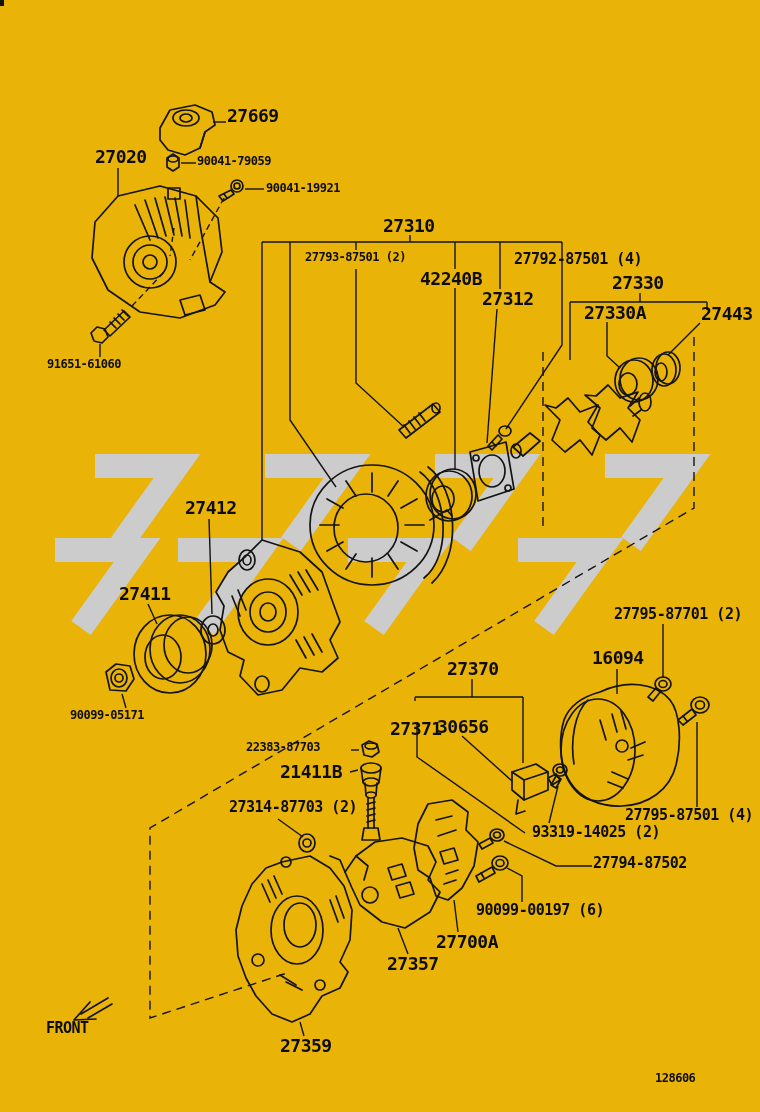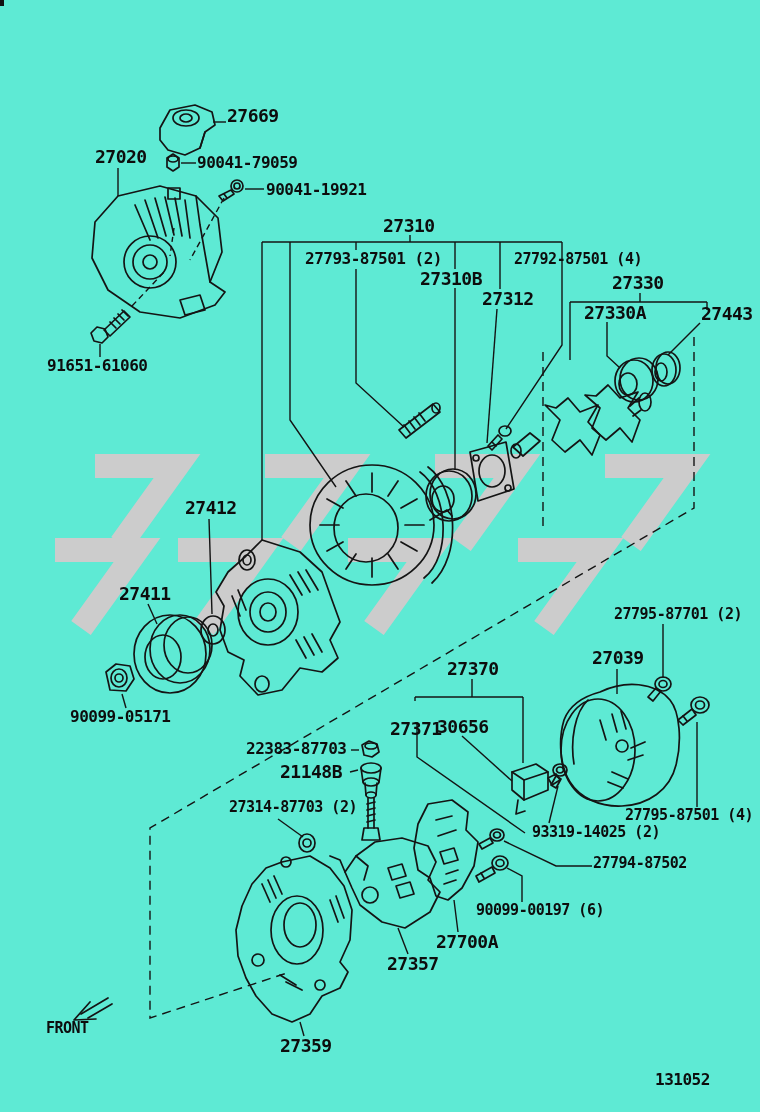--- a/index.html
+++ b/index.html
@@ -1,21 +1,21 @@
 <!DOCTYPE html>
 <html><head>
 <meta charset="utf-8">
 <style>
   html,body{margin:0;padding:0;background:#ffffff;}
-  #stage{position:relative;width:760px;height:1112px;background:#5eead4;overflow:hidden;
+  #stage{position:relative;width:760px;height:1112px;background:#eab308;overflow:hidden;
          font-family:"DejaVu Sans Mono","Liberation Mono",monospace;}
   #lineart{position:absolute;left:0;top:0;}
   .lbl{position:absolute;font-weight:bold;color:#0d0d0d;white-space:nowrap;line-height:1;letter-spacing:-0.5px;}
   .s18{font-size:18px;}
-  .s16{font-size:16px;}
+  .s16{font-size:12px;}
   .s15{font-size:15px;text-align:right;}
   .s14{font-size:15px;}
 </style>
 </head>
 <body>
 
 <div id="stage">
 
 <svg id="lineart" width="760" height="1112" viewBox="0 0 760 1112">
 
@@ -370,40 +370,40 @@
   </g>
 </svg>
 
 <div class="lbl s18" style="left:227px;top:107px">27669</div>
 <div class="lbl s18" style="left:95px;top:148px">27020</div>
 <div class="lbl s16" style="left:197px;top:155px">90041-79059</div>
 <div class="lbl s16" style="left:266px;top:182px">90041-19921</div>
 <div class="lbl s16" style="left:47px;top:358px">91651-61060</div>
 <div class="lbl s18" style="left:383px;top:217px">27310</div>
 <div class="lbl s16" style="left:305px;top:251px">27793-87501 (2)</div>
-<div class="lbl s18" style="left:420px;top:270px">27310B</div>
+<div class="lbl s18" style="left:420px;top:270px">42240B</div>
 <div class="lbl s18" style="left:482px;top:290px">27312</div>
 <div class="lbl s15" style="left:514px;top:252px">27792-87501 (4)</div>
 <div class="lbl s18" style="left:612px;top:274px">27330</div>
 <div class="lbl s18" style="left:584px;top:304px">27330A</div>
 <div class="lbl s18" style="left:701px;top:305px">27443</div>
 <div class="lbl s18" style="left:185px;top:499px">27412</div>
 <div class="lbl s18" style="left:119px;top:585px">27411</div>
 <div class="lbl s16" style="left:70px;top:709px">90099-05171</div>
 <div class="lbl s18" style="left:447px;top:660px">27370</div>
 <div class="lbl s18" style="left:390px;top:720px">27371</div>
 <div class="lbl s18" style="left:437px;top:718px">30656</div>
-<div class="lbl s18" style="left:592px;top:649px">27039</div>
+<div class="lbl s18" style="left:592px;top:649px">16094</div>
 <div class="lbl s14" style="left:614px;top:607px">27795-87701 (2)</div>
 <div class="lbl s14" style="left:625px;top:808px">27795-87501 (4)</div>
 <div class="lbl s14" style="left:532px;top:825px">93319-14025 (2)</div>
 <div class="lbl s15" style="left:593px;top:856px">27794-87502</div>
 <div class="lbl s14" style="left:476px;top:903px">90099-00197 (6)</div>
 <div class="lbl s18" style="left:436px;top:933px">27700A</div>
 <div class="lbl s18" style="left:387px;top:955px">27357</div>
 <div class="lbl s16" style="left:246px;top:741px">22383-87703</div>
-<div class="lbl s18" style="left:280px;top:763px">21148B</div>
+<div class="lbl s18" style="left:280px;top:763px">21411B</div>
 <div class="lbl s14" style="left:229px;top:800px">27314-87703 (2)</div>
 <div class="lbl s15" style="left:46px;top:1021px">FRONT</div>
 <div class="lbl s18" style="left:280px;top:1037px">27359</div>
-<div class="lbl s16" style="left:655px;top:1072px">131052</div>
+<div class="lbl s16" style="left:655px;top:1072px">128606</div>
 
 </div>
 
 </body></html>

